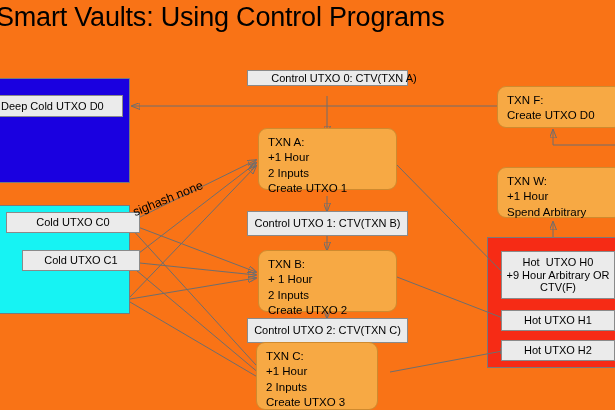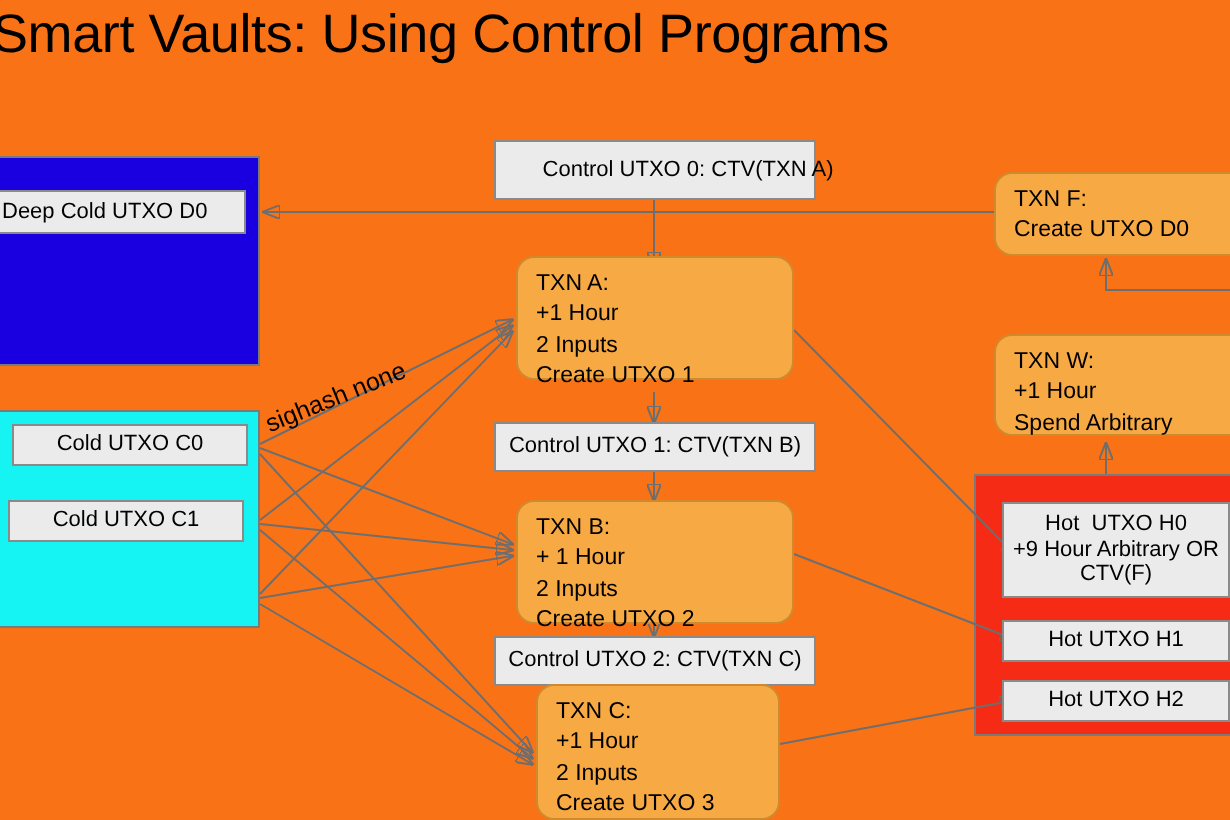--- a/index.html
+++ b/index.html
@@ -132,42 +132,42 @@
 
     <path d="M390,372 L508,350" marker-end="url(#ah)"></path>
 
     <path d="M615,145 L553,145 L553,130" marker-end="url(#ah)"></path>
 
     <path d="M553,237 L553,222" marker-end="url(#ah)"></path>
   </svg>
 
   <div class="gray-label left-al" style="left:-6px; top:95px; width:129px; height:22px;">Deep Cold UTXO D0</div>
 
-  <div class="gray-label" style="left:6px; top:212px; width:118px; height:21px;">Cold UTXO C0</div>
-  <div class="gray-label" style="left:4px; top:250px; width:118px; height:21px;">Cold UTXO C1</div>
+  <div class="gray-label" style="left:6px; top:212px; width:134px; height:21px;">Cold UTXO C0</div>
+  <div class="gray-label" style="left:22px; top:250px; width:118px; height:21px;">Cold UTXO C1</div>
 
   <div class="gray-label" style="left:501px; top:251px; width:114px; height:48px;">Hot  UTXO H0
 +9 Hour Arbitrary OR
 CTV(F)</div>
   <div class="gray-label" style="left:501px; top:310px; width:114px; height:21px;">Hot UTXO H1</div>
   <div class="gray-label" style="left:501px; top:340px; width:114px; height:21px;">Hot UTXO H2</div>
 
-  <div class="gray-label" style="left:247px; top:70px; width:161px; height:30px;padding-left:33px;">Control UTXO 0: CTV(TXN A)</div>
+  <div class="gray-label" style="left:247px; top:70px; width:161px; height:16px;padding-left:33px;">Control UTXO 0: CTV(TXN A)</div>
   <div class="gray-label" style="left:247px; top:211px; width:161px; height:25px;">Control UTXO 1: CTV(TXN B)</div>
   <div class="gray-label" style="left:247px; top:318px; width:161px; height:25px;">Control UTXO 2: CTV(TXN C)</div>
 
   <div class="txn-box" style="left:258px; top:128px; width:139px; height:62px;">TXN A:
 +1 Hour
 2 Inputs
 Create UTXO 1</div>
   <div class="txn-box" style="left:258px; top:250px; width:139px; height:62px;">TXN B:
 + 1 Hour
 2 Inputs
 Create UTXO 2</div>
-  <div class="txn-box" style="left:268px; top:342px; width:122px; height:68px;">TXN C:
+  <div class="txn-box" style="left:256px; top:342px; width:122px; height:68px;">TXN C:
 +1 Hour
 2 Inputs
 Create UTXO 3</div>
   <div class="txn-box" style="left:497px; top:86px; width:126px; height:42px;">TXN F:
 Create UTXO D0</div>
   <div class="txn-box" style="left:497px; top:167px; width:126px; height:51px;">TXN W:
 +1 Hour
 Spend Arbitrary</div>
 
   <div class="sighash" style="left:136px; top:205px; transform: rotate(-22deg);">sighash none</div>

